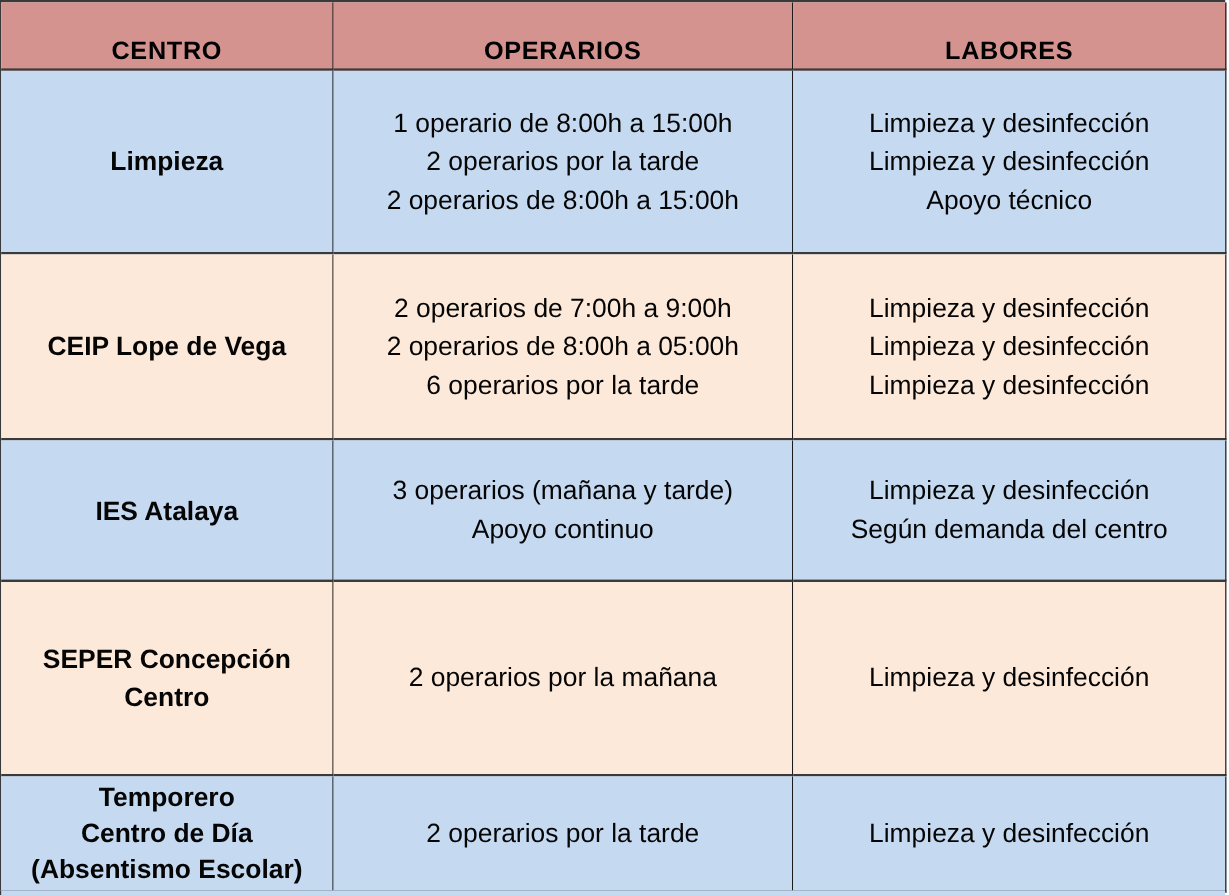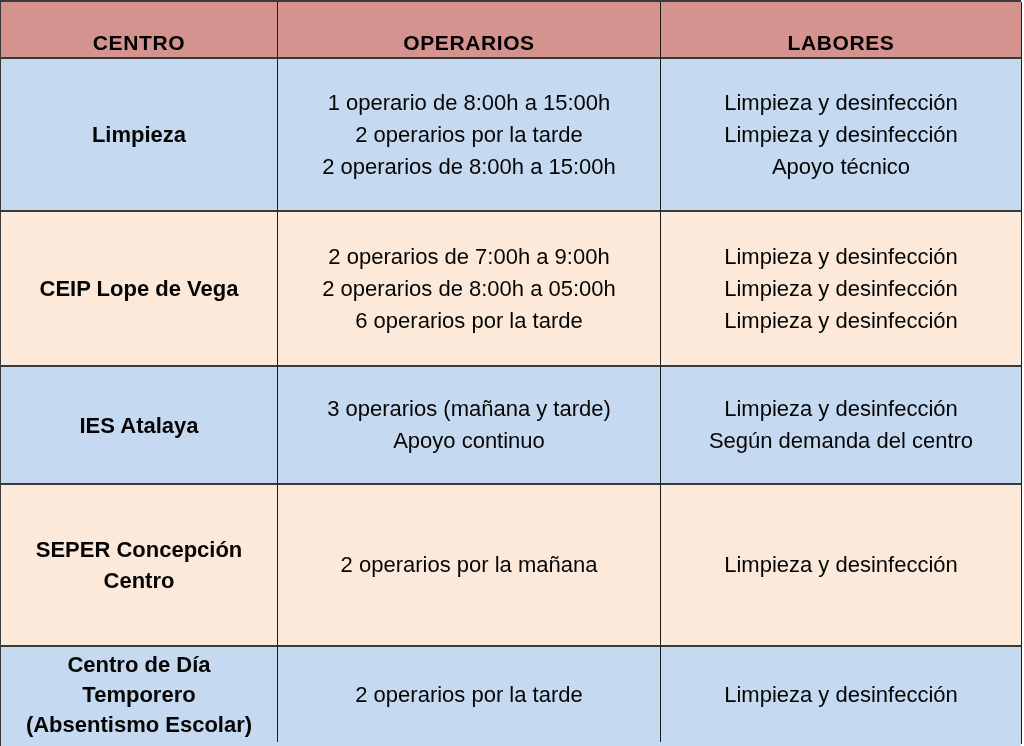--- a/index.html
+++ b/index.html
@@ -130,22 +130,22 @@
     <div class="line bold">Centro</div>
   </div>
   <div class="cell peach">
     <div class="line">2 operarios por la mañana</div>
   </div>
   <div class="cell peach">
     <div class="line">Limpieza y desinfección</div>
   </div>
 
   <div class="cell blue tight">
+    <div class="line bold">Temporero</div>
     <div class="line bold">Centro de Día</div>
-    <div class="line bold">Temporero</div>
     <div class="line bold">(Absentismo Escolar)</div>
   </div>
   <div class="cell blue">
     <div class="line">2 operarios por la tarde</div>
   </div>
   <div class="cell blue">
     <div class="line">Limpieza y desinfección</div>
   </div>
 
 </div>

